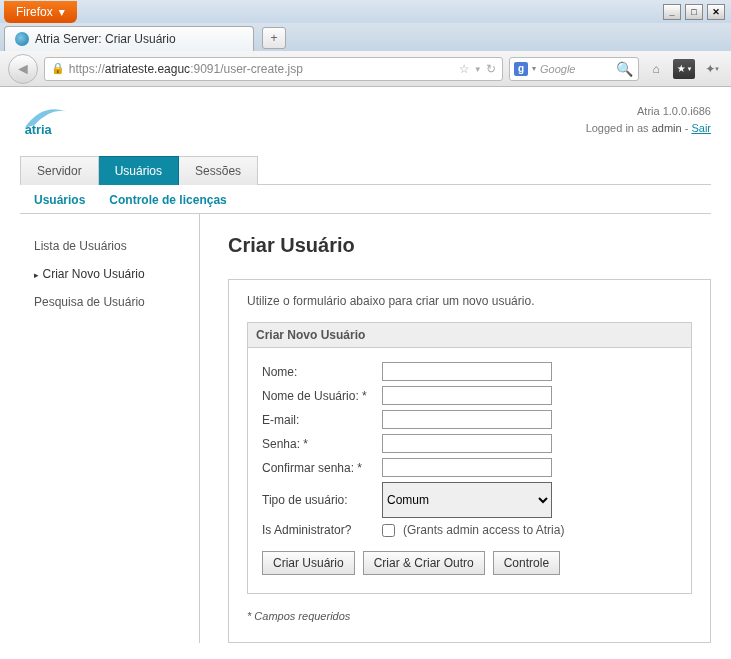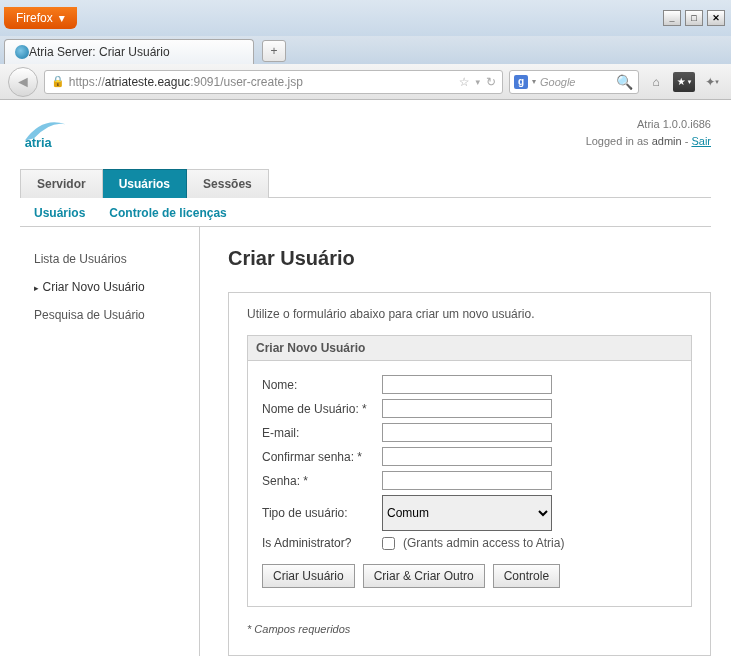--- a/index.html
+++ b/index.html
@@ -1,25 +1,25 @@
 <!DOCTYPE html>
 <html><head>
 <meta charset="utf-8">
 <style>
 * { box-sizing: border-box; margin: 0; padding: 0; }
 body { font-family: Arial, sans-serif; font-size: 12px; background: #fff; width: 731px; }
 
 
-.firefox-bar { background: linear-gradient(#dce6f0, #c8d8e8); height: 36px; display: flex; align-items: center; justify-content: space-between; }
+.firefox-bar { background: linear-gradient(#dce6f0, #c8d8e8); height: 23px; display: flex; align-items: center; justify-content: space-between; }
 .firefox-btn { background: linear-gradient(#f77b1a, #e05200); color: #fff; padding: 4px 12px; border-radius: 0 0 6px 6px; margin-left: 4px; font-size: 12px; display: flex; align-items: center; gap: 6px; }
 .window-controls { display: flex; gap: 4px; padding-right: 6px; }
 .win-btn { width: 18px; height: 16px; border: 1px solid #888; background: linear-gradient(#fff,#d0d0d0); display: flex; align-items: center; justify-content: center; font-size: 9px; font-weight: bold; cursor: pointer; }
 
 .tab-bar { background: linear-gradient(#d8e2ec, #c5d5e5); height: 28px; display: flex; align-items: flex-end; padding-left: 4px; }
-.browser-tab { background: linear-gradient(#fdfdfd, #eef2f6); border: 1px solid #aaa; border-bottom: none; border-radius: 4px 4px 0 0; padding: 5px 10px; display: flex; align-items: center; gap: 0; min-width: 250px; font-size: 12px; color: #333; }
+.browser-tab { background: linear-gradient(#fdfdfd, #eef2f6); border: 1px solid #aaa; border-bottom: none; border-radius: 4px 4px 0 0; padding: 5px 10px; display: flex; align-items: center; gap: 6px; min-width: 250px; font-size: 12px; color: #333; }
 .tab-icon { width: 14px; height: 14px; background: radial-gradient(circle at 40% 40%, #7ec6e6, #1a7aa8); border-radius: 50%; }
 .new-tab { width: 24px; height: 22px; border: 1px solid #aaa; border-radius: 3px; background: linear-gradient(#fcfcfc,#e6e6e6); margin-left: 8px; margin-bottom: 2px; display: flex; align-items: center; justify-content: center; color: #666; cursor: pointer; }
 
 .url-bar { background: linear-gradient(#f5f5f5,#e3e3e3); height: 36px; display: flex; align-items: center; padding: 0 8px; gap: 6px; border-bottom: 1px solid #bbb; }
 .nav-back { width: 30px; height: 30px; border-radius: 50%; background: linear-gradient(#fff,#d8d8d8); border: 1px solid #bbb; display: flex; align-items: center; justify-content: center; color: #999; font-size: 16px; cursor: pointer; }
 .url-input-wrap { flex: 1; display: flex; align-items: center; background: #fff; border: 1px solid #bbb; border-radius: 3px; height: 24px; padding: 0 6px; gap: 4px; }
 .lock-icon { color: #888; font-size: 11px; }
 .url-text { flex: 1; color: #888; font-size: 12px; }
 .url-text .host { color: #333; }
 .url-icons { display: flex; gap: 6px; color: #aaa; align-items: center; }
@@ -32,21 +32,21 @@
 
 
 .page { padding: 16px 20px 30px 20px; background: #fff; }
 .header-row { display: flex; justify-content: space-between; align-items: flex-start; }
 .logo { display: flex; align-items: center; }
 .logo svg { width: 70px; height: 40px; }
 .header-info { text-align: right; font-size: 11px; color: #777; line-height: 1.5; }
 .header-info a { color: #0f8aa5; text-decoration: underline; }
 
 .main-tabs { margin-top: 12px; display: flex; border-bottom: 1px solid #ccc; }
-.main-tab { padding: 7px 16px; background: linear-gradient(#f6f6f6,#e8e8e8); border: 1px solid #ccc; border-bottom: none; color: #555; font-size: 12px; cursor: pointer; position: relative; top: 1px; font-weight: bold; }
+.main-tab { padding: 7px 16px; background: linear-gradient(#f6f6f6,#e8e8e8); border: 1px solid #ccc; border-bottom: none; color: #555; font-size: 12px; cursor: pointer; position: relative; top: 1px; }
 .main-tab.active { background: #0f8aa5; color: #fff; border-color: #0a6f86; }
 .main-tab + .main-tab { border-left: none; }
 
 .sub-tabs { display: flex; padding: 8px 0 6px 14px; border-bottom: 1px solid #ccc; gap: 24px; }
 .sub-tab { color: #0f8aa5; font-weight: bold; font-size: 12px; cursor: pointer; }
 
 .content-row { display: flex; }
 .side-menu { width: 180px; padding: 18px 0 0 14px; border-right: 1px solid #ccc; min-height: 360px; }
 .side-item { padding: 7px 0; font-size: 12px; color: #555; cursor: pointer; }
 .side-item.active { color: #333; }
@@ -168,25 +168,25 @@
           </div>
           <div class="form-row">
             <span class="form-label">Nome de Usuário: *</span>
             <input type="text" style="">
           </div>
           <div class="form-row">
             <span class="form-label">E-mail:</span>
             <input type="text" style="">
           </div>
           <div class="form-row">
+            <span class="form-label">Senha: *</span>
+            <input type="password" style="">
+          </div>
+          <div class="form-row">
             <span class="form-label">Confirmar senha: *</span>
-            <input type="password" style="">
-          </div>
-          <div class="form-row">
-            <span class="form-label">Senha: *</span>
             <input type="password" style="">
           </div>
           <div class="form-row">
             <span class="form-label">Tipo de usuário:</span>
             <select>
               <option>Comum</option>
             </select>
           </div>
           <div class="form-row" style="margin-top:4px;">
             <span class="form-label">Is Administrator?</span>

